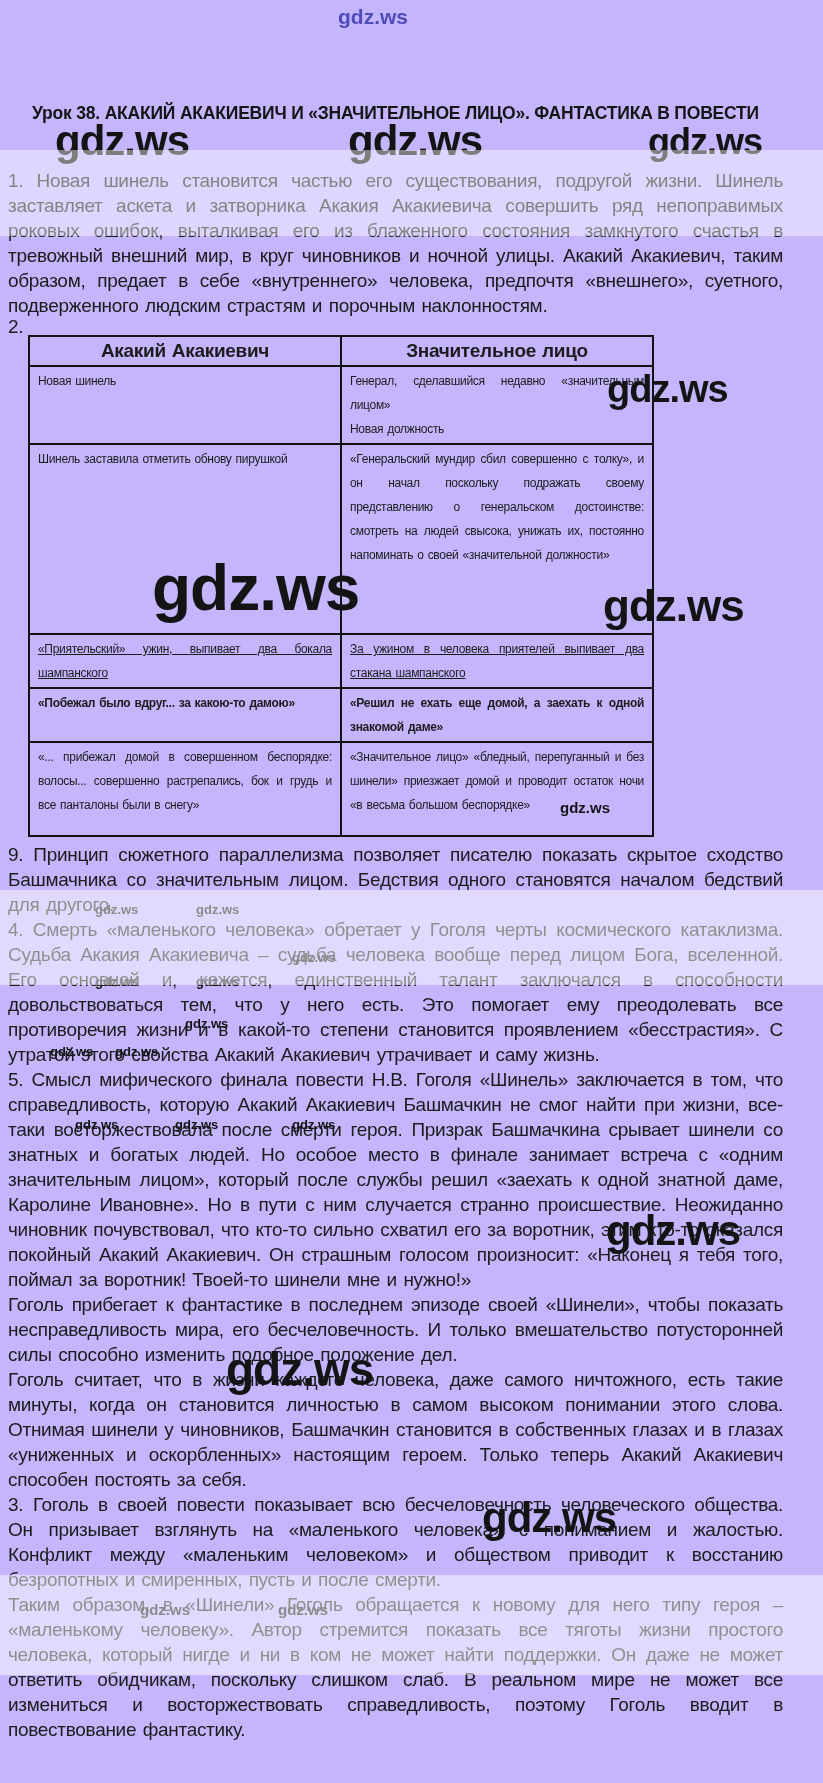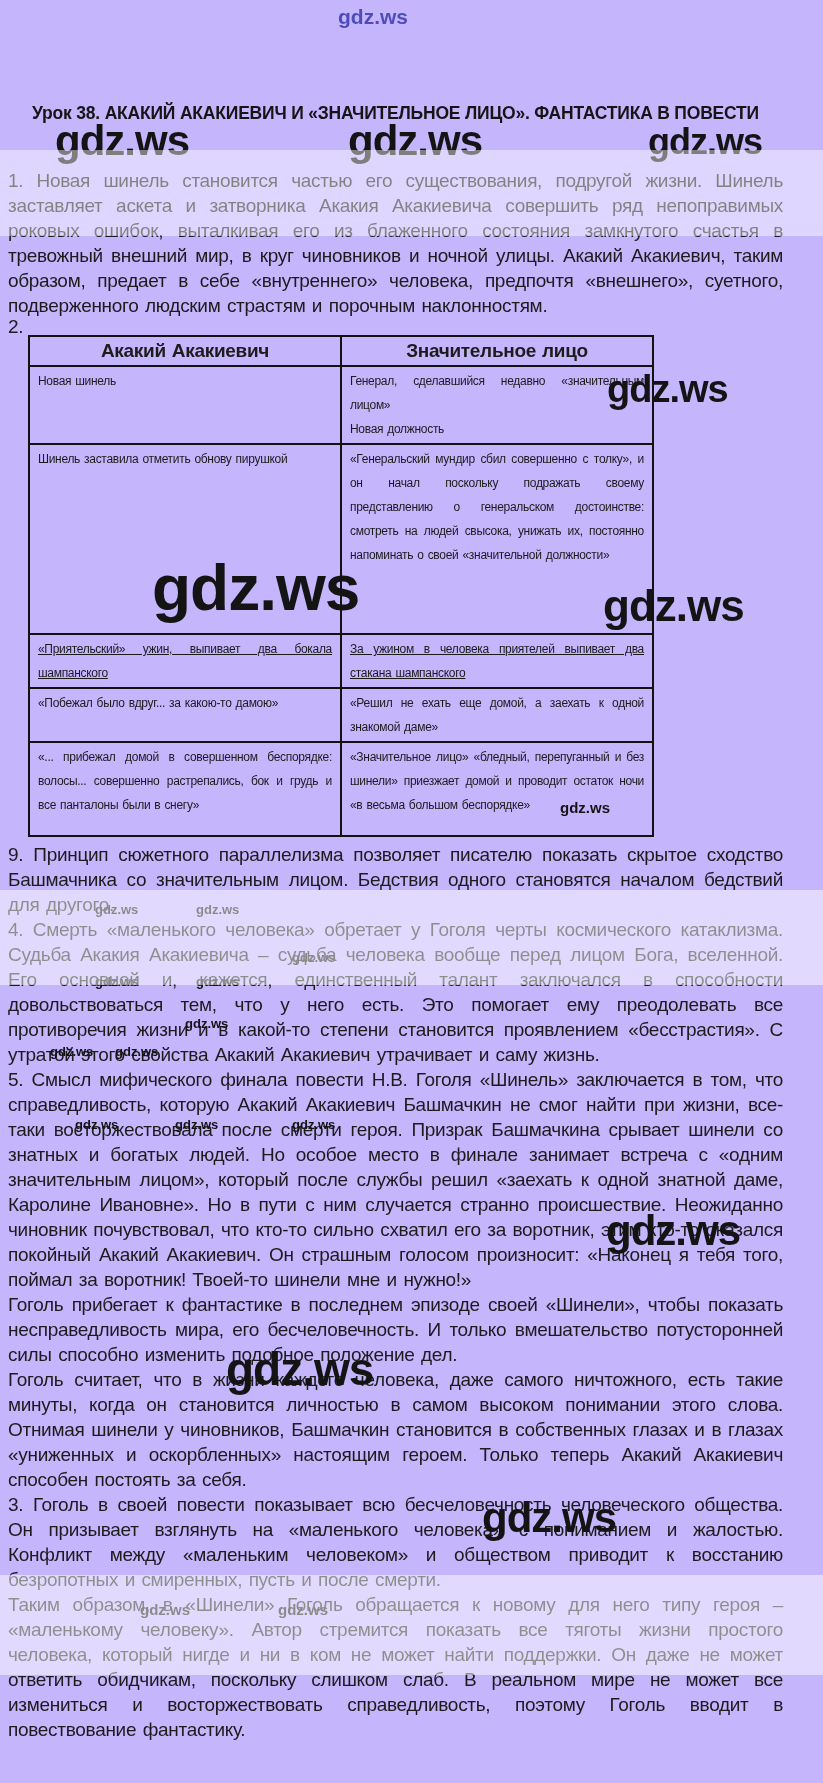--- a/index.html
+++ b/index.html
@@ -64,21 +64,21 @@
     padding:2px 4px;
     font-size:19px;
   }
   table.cmp td{
     text-align:justify;
     white-space:pre-line;
   }
   tr.row-0{height:74px;}
   tr.row-1{height:190px;}
   tr.row-2{height:53px;text-decoration:underline;}
-  tr.row-3{height:48px;}
+  tr.row-3{height:48px;font-weight:bold;}
   tr.row-4{height:94px;}
   .p3{margin-top:5px;}
 
   
   .wm{
     position:absolute;
     font-weight:bold;
     color:#141414;
     line-height:1;
     letter-spacing:-1px;

